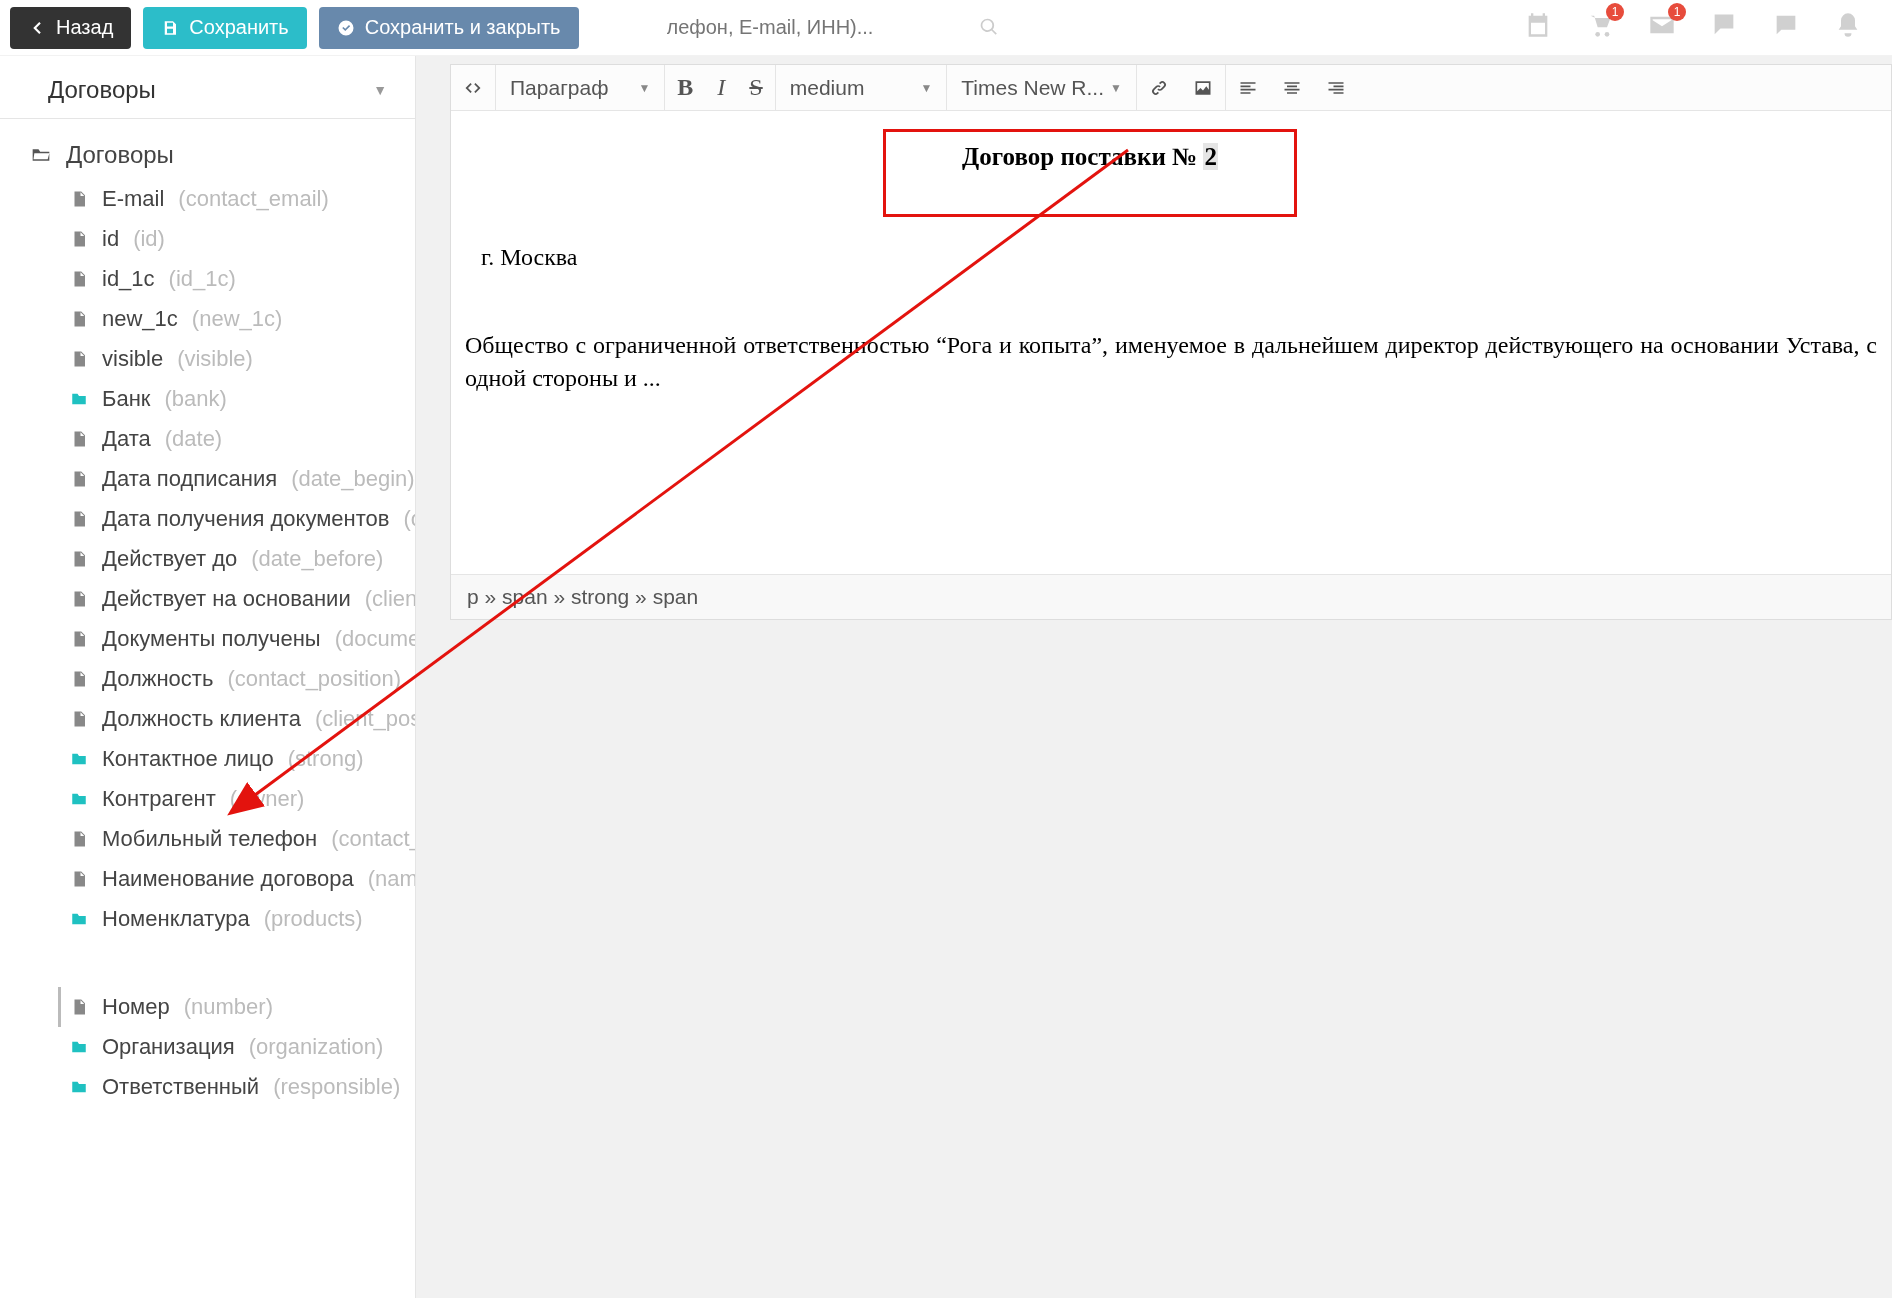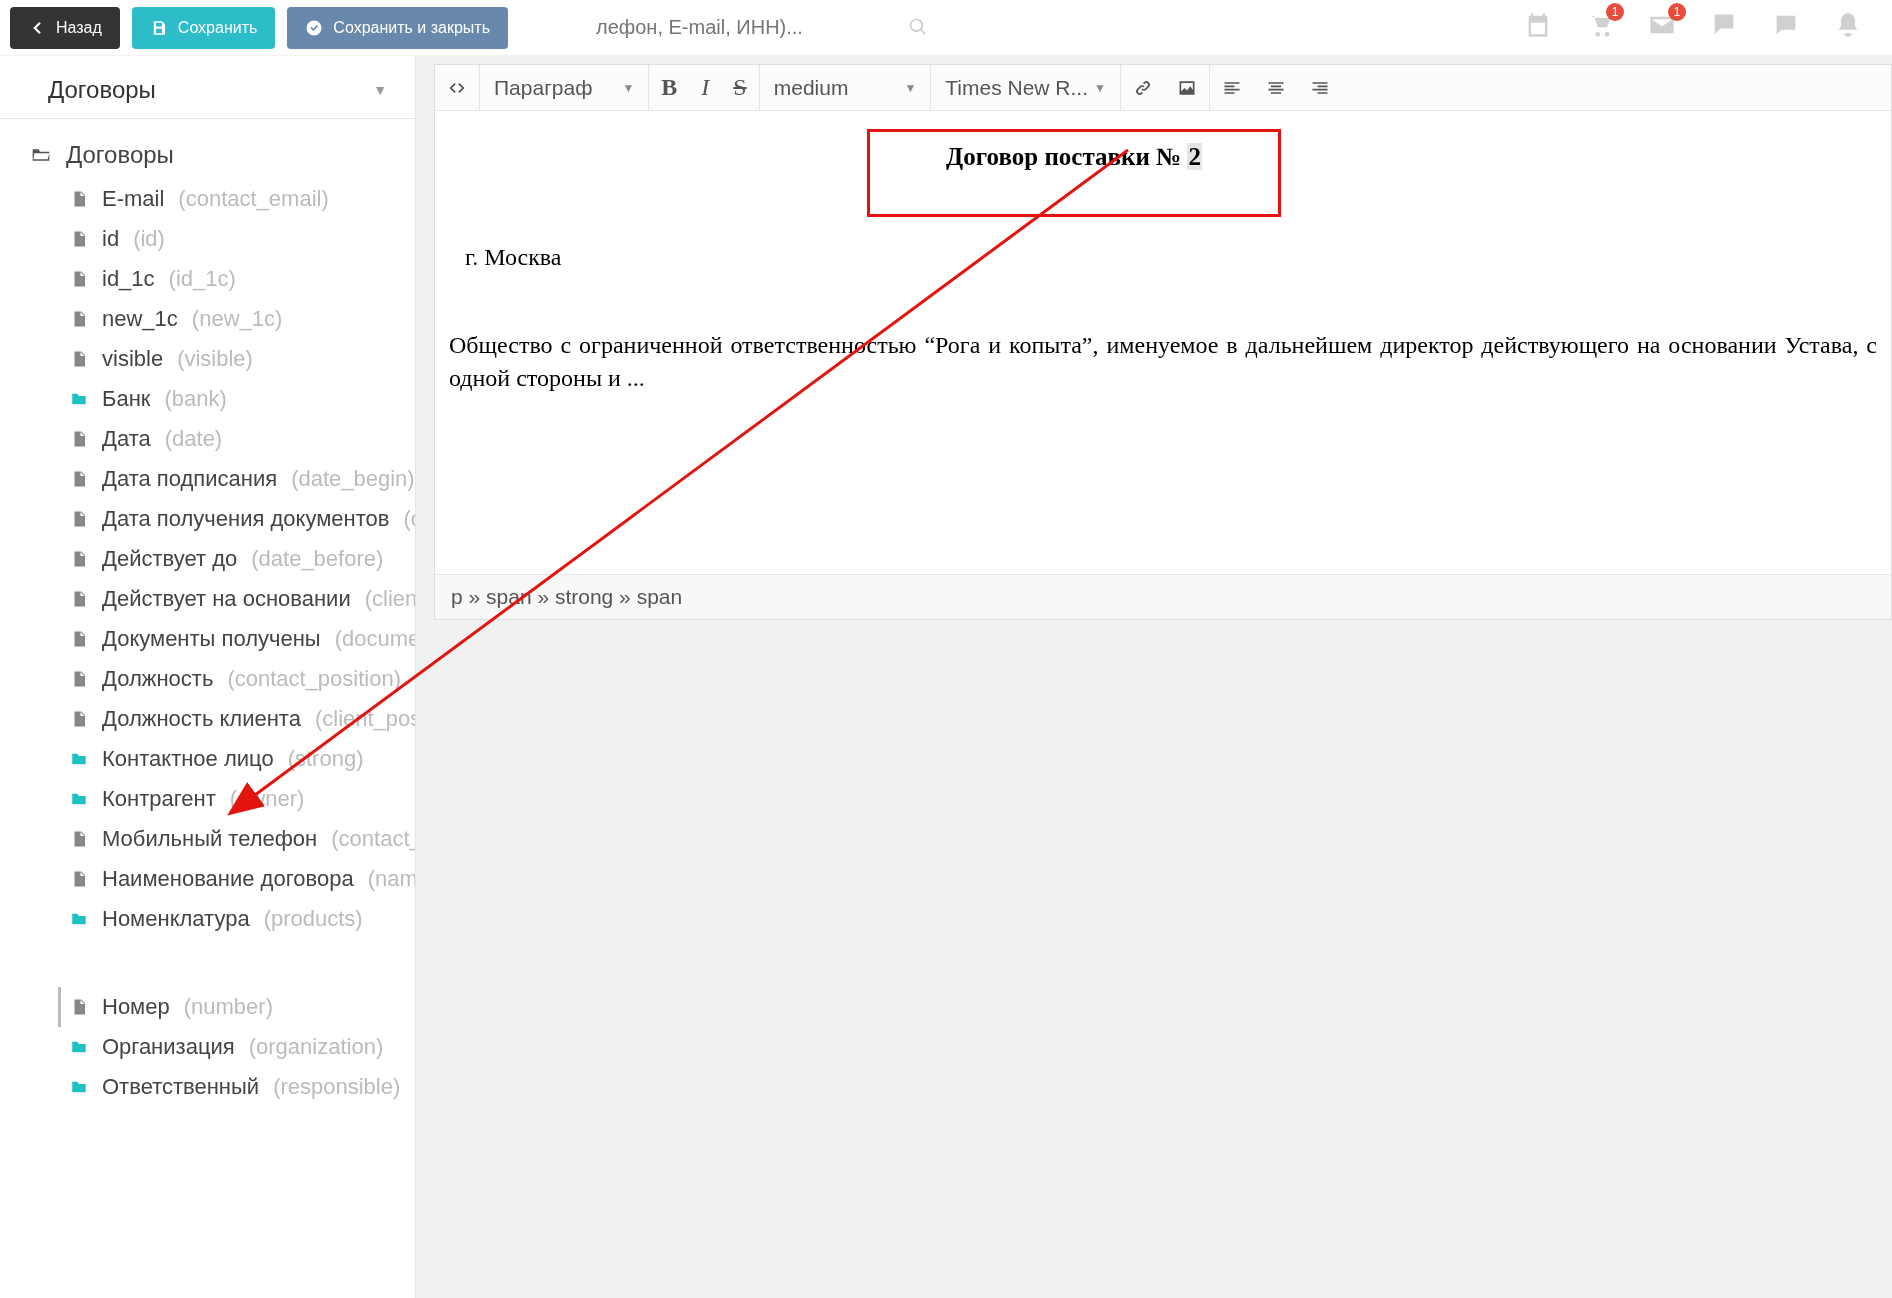--- a/index.html
+++ b/index.html
@@ -1,19 +1,19 @@
 <!DOCTYPE html>
 <html><head>
 <meta charset="utf-8">
 <style>
 * { box-sizing: border-box; margin: 0; padding: 0; }
 body { font-family: -apple-system, BlinkMacSystemFont, "Segoe UI", Arial, sans-serif; font-size: 20px; color: #333; background: #fff; overflow: hidden; }
 
 .topbar { display: flex; align-items: center; padding: 8px 10px; gap: 12px; height: 56px; border-bottom: 1px solid rgba(0,0,0,0.05); }
-.btn { display: inline-flex; align-items: center; gap: 10px; height: 42px; padding: 0 18px; border-radius: 4px; font-size: 16px; color: #fff; border: none; cursor: pointer; }
+.btn { display: inline-flex; align-items: center; gap: 10px; height: 42px; padding: 0 18px; border-radius: 4px; font-size: 20px; color: #fff; border: none; cursor: pointer; }
 .btn-dark { background: #333; }
 .btn-teal { background: #2cbdc9; }
 .btn-blue { background: #6889ac; }
 .btn svg { width: 18px; height: 18px; fill: #fff; }
 
 .searchbar { flex: 1; display: flex; align-items: center; height: 42px; max-width: 340px; margin-left: 76px; color: #bbb; font-size: 20px; position: relative; }
 .searchbar input { width: 100%; border: none; outline: none; font-size: 20px; color: #888; background: transparent; }
 .search-right-icon { position: absolute; right: 8px; top: 10px; color: #bbb; }
 
 .top-icons { display: flex; align-items: center; gap: 34px; margin-left: auto; margin-right: 20px; }
@@ -33,21 +33,21 @@
 .sb-item { display: flex; align-items: center; gap: 14px; padding: 6px 10px 6px 70px; font-size: 22px; color: #444; line-height: 28px; cursor: pointer; white-space: nowrap; }
 .sb-item .lbl { color: #444; }
 .sb-item .code { color: #bbb; }
 .sb-item svg { width: 18px; height: 20px; flex-shrink: 0; }
 .sb-item .ic-file { fill: #888; }
 .sb-item .ic-folder { fill: #1fc1c1; }
 .sb-item.highlight { position: relative; margin-top: 48px; }
 .sb-item.highlight::before { content: ""; position: absolute; left: 58px; top: 0; width: 3px; height: 100%; background: #bbb; }
 
 .editor-area { flex: 1; background: #f1f1f1; display: flex; flex-direction: column; padding: 0; overflow: hidden; }
-.editor-wrap { margin: 8px 0 0 18px; border: 1px solid #ddd; background: #fff; display: flex; flex-direction: column; height: 556px; }
+.editor-wrap { margin: 8px 0 0 34px; border: 1px solid #ddd; background: #fff; display: flex; flex-direction: column; height: 556px; }
 
 .toolbar { display: flex; align-items: center; height: 46px; border-bottom: 1px solid #e5e5e5; background: #fcfcfc; }
 .tb-sep { width: 1px; height: 46px; background: #e5e5e5; }
 .tb-btn { display: flex; align-items: center; justify-content: center; height: 46px; padding: 0 12px; color: #555; cursor: pointer; font-size: 20px; }
 .tb-btn svg { width: 20px; height: 20px; fill: #555; }
 .tb-select { display: flex; align-items: center; gap: 30px; padding: 0 14px; font-size: 21px; color: #555; cursor: pointer; }
 .tb-select .caret { font-size: 12px; color: #888; }
 
 .doc-body { flex: 1; background: #fff; padding: 18px 14px 10px 14px; overflow: hidden; font-family: "Times New Roman", serif; font-size: 24px; color: #000; line-height: 1.35; position: relative; text-align: justify; }
 .title-box { border: 3px solid #e3130e; padding: 8px 10px 40px 10px; margin: 0 0 0 418px; width: 414px; text-align: center; position: relative; }

